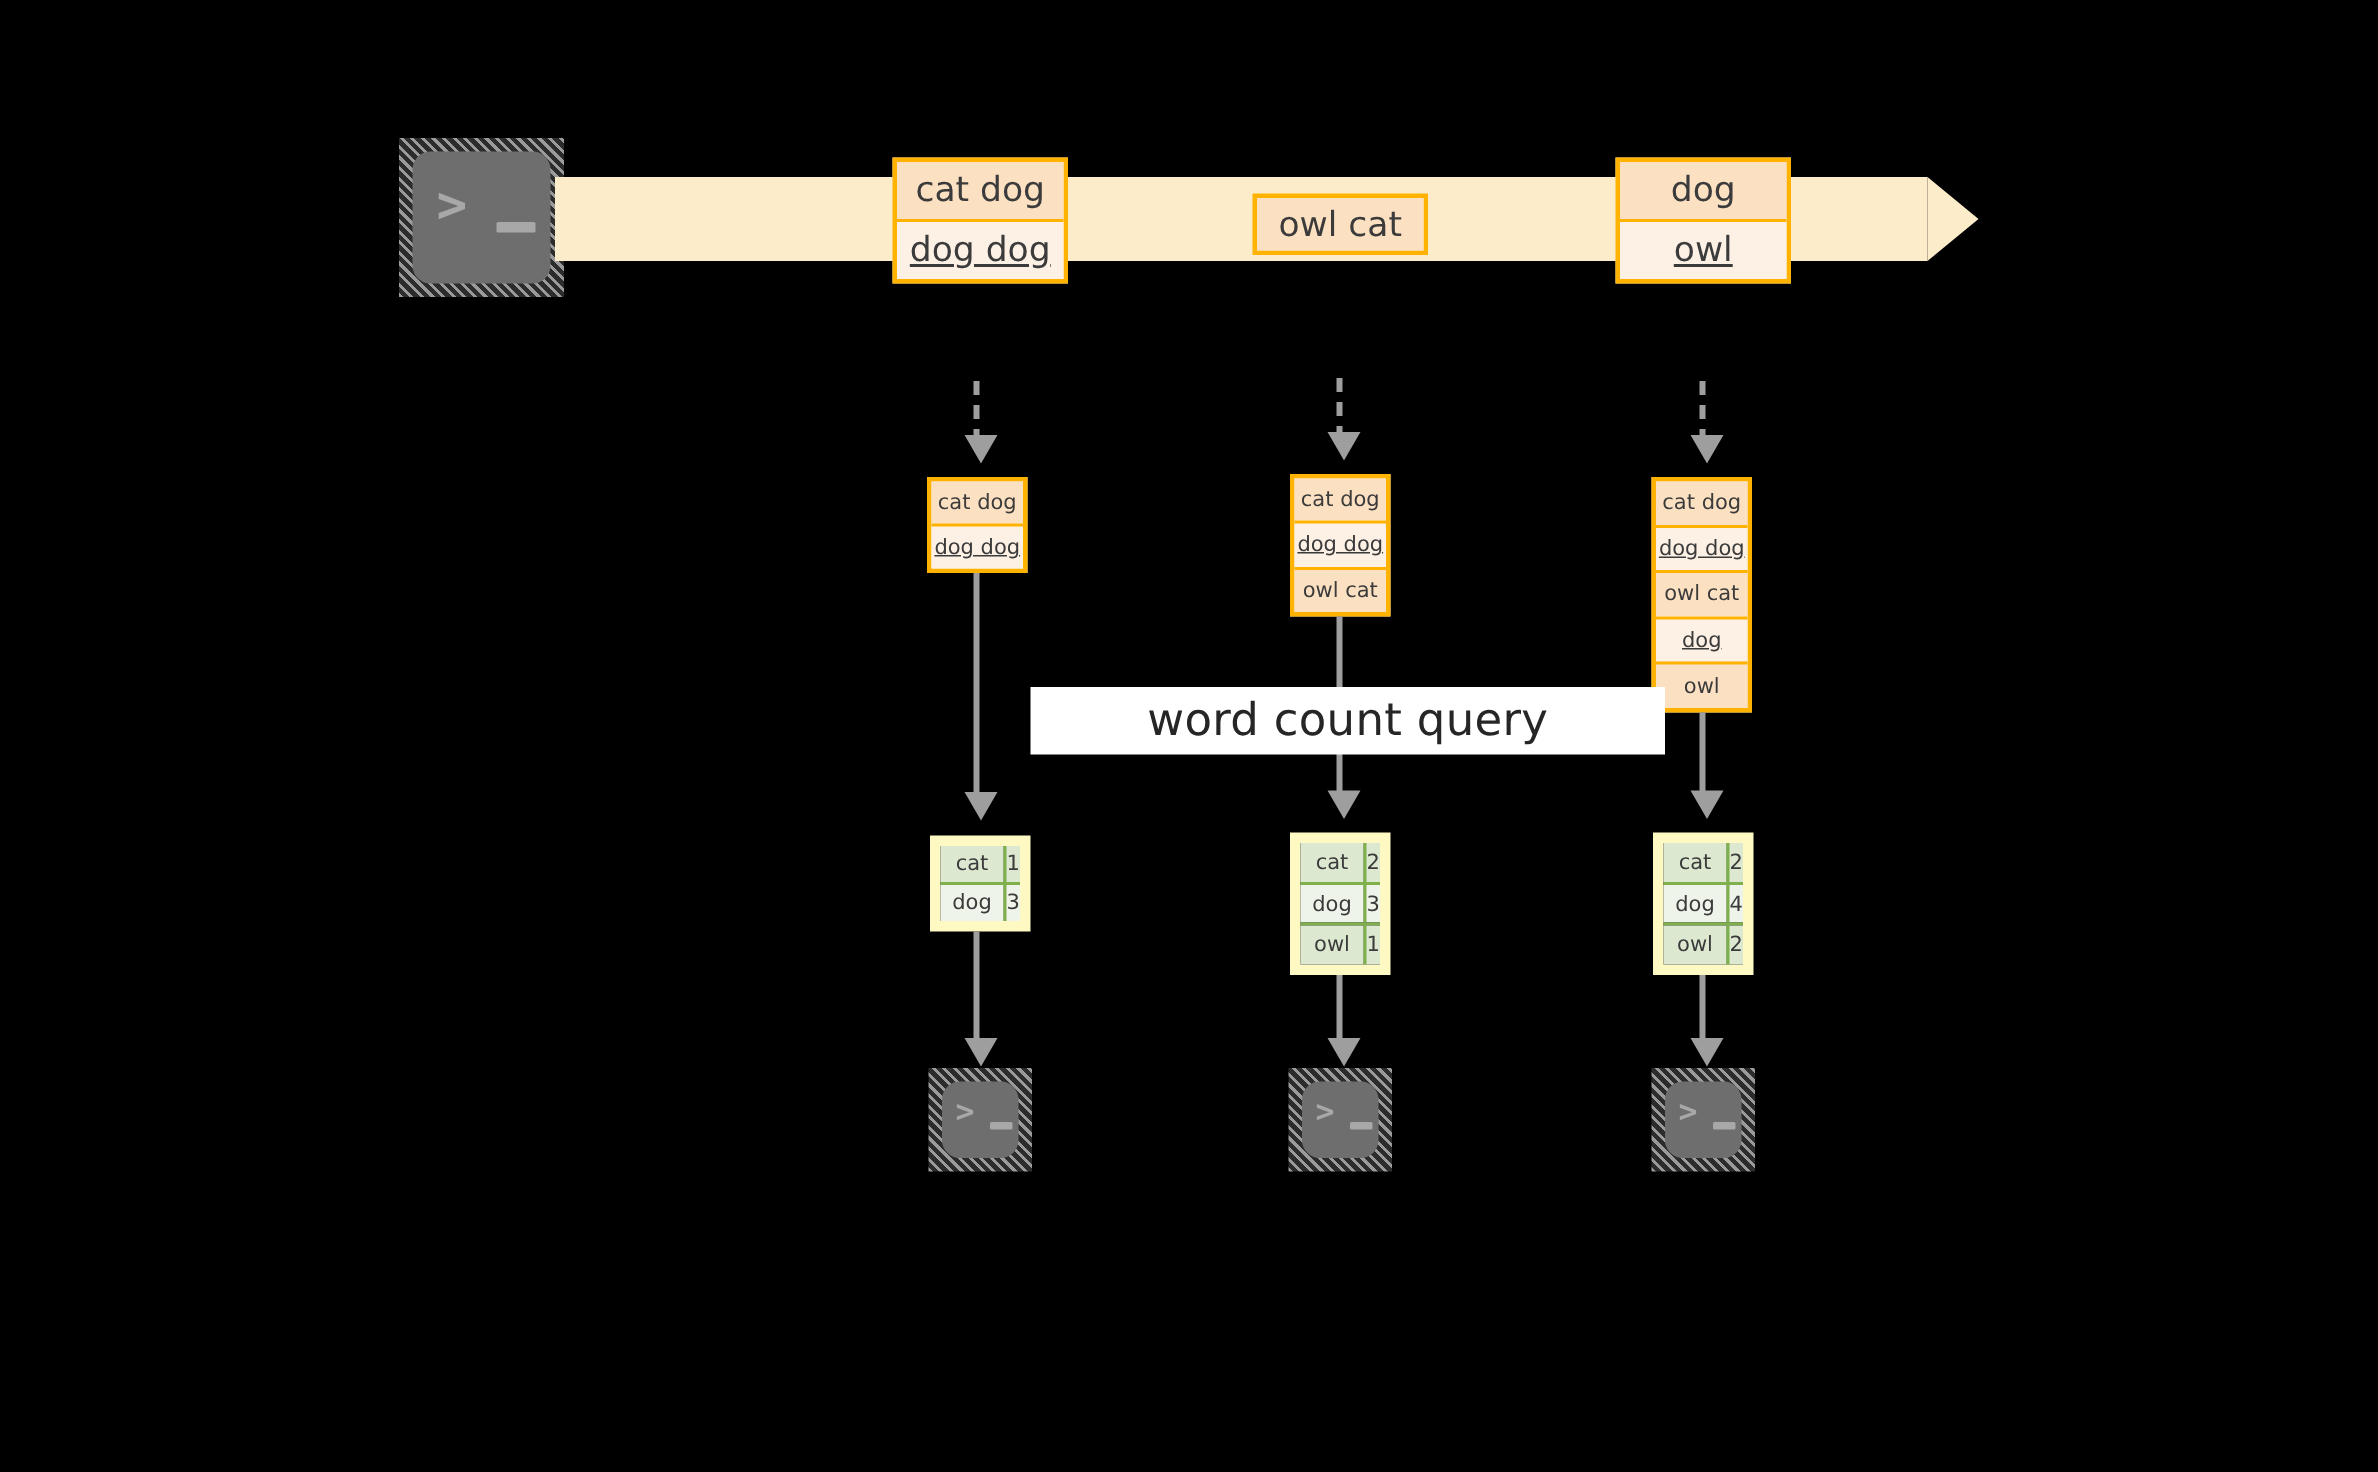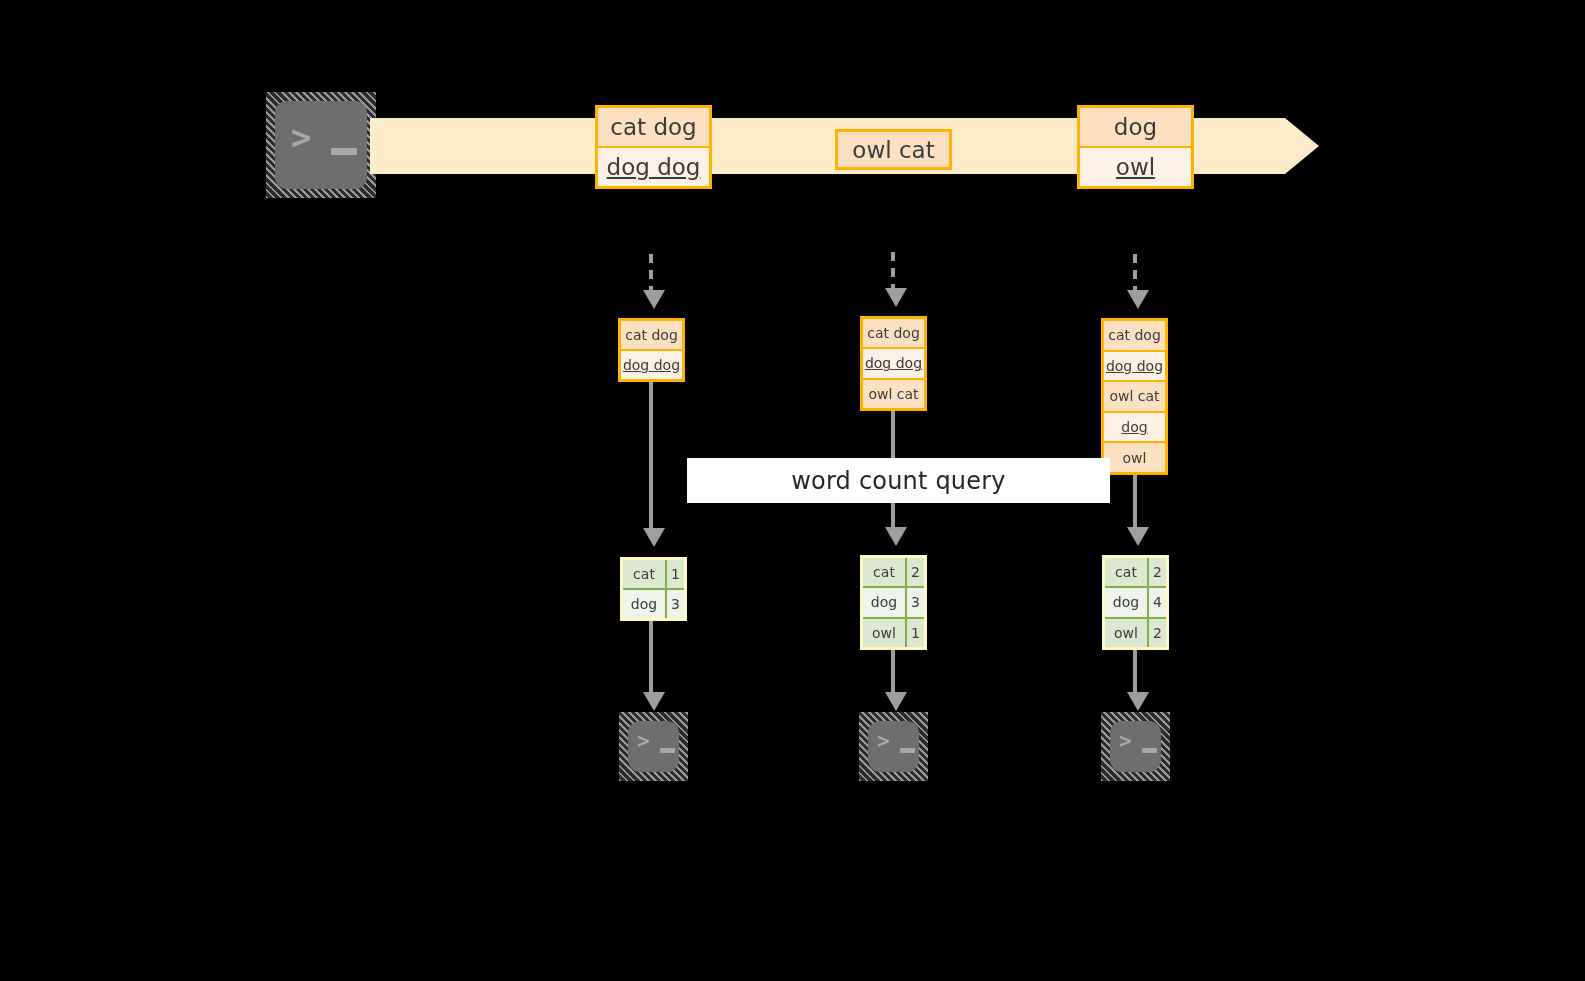--- a/index.html
+++ b/index.html
@@ -84,21 +84,21 @@
   .obox .cell + .cell {
     border-top: 2px solid #ffb300;
   }
   .cell.dark  { background: #fce0c2; }
   .cell.light { background: #fdf1e6; text-decoration: underline; }
 
   
   .gtable {
     position: absolute;
     box-sizing: border-box;
-    border: 3px solid #fef9c3;
+    border: 7px solid #fef9c3;
     display: flex;
     flex-direction: column;
   }
   .gtable .grow {
     flex: 1 1 auto;
     display: flex;
   }
   .gtable .grow + .grow {
     border-top: 2px solid #7fb04b;
   }
@@ -275,15 +275,15 @@
   <div class="vline" style="left:1133px; top:650px; width:4px; height:46px;"></div>
   <div class="vhead" style="left:1127px; top:692px;"></div>
 
   <div class="term-icon" style="left:1101px; top:712px; width:69px; height:69px;">
     <div class="term-inner">
       <span class="term-chev" style="left:9px; top:10px; font-size:21px;">&gt;</span>
       <span class="term-ul" style="left:32px; top:27px; width:15px; height:5px;"></span>
     </div>
   </div>
 
-  <div class="query-label" style="left:687px; top:458px; width:423px; height:45px; font-size:24px;">word count query</div>
+  <div class="query-label" style="left:687px; top:458px; width:423px; height:45px; font-size:30px;">word count query</div>
 
 </div>
 
 </body></html>

